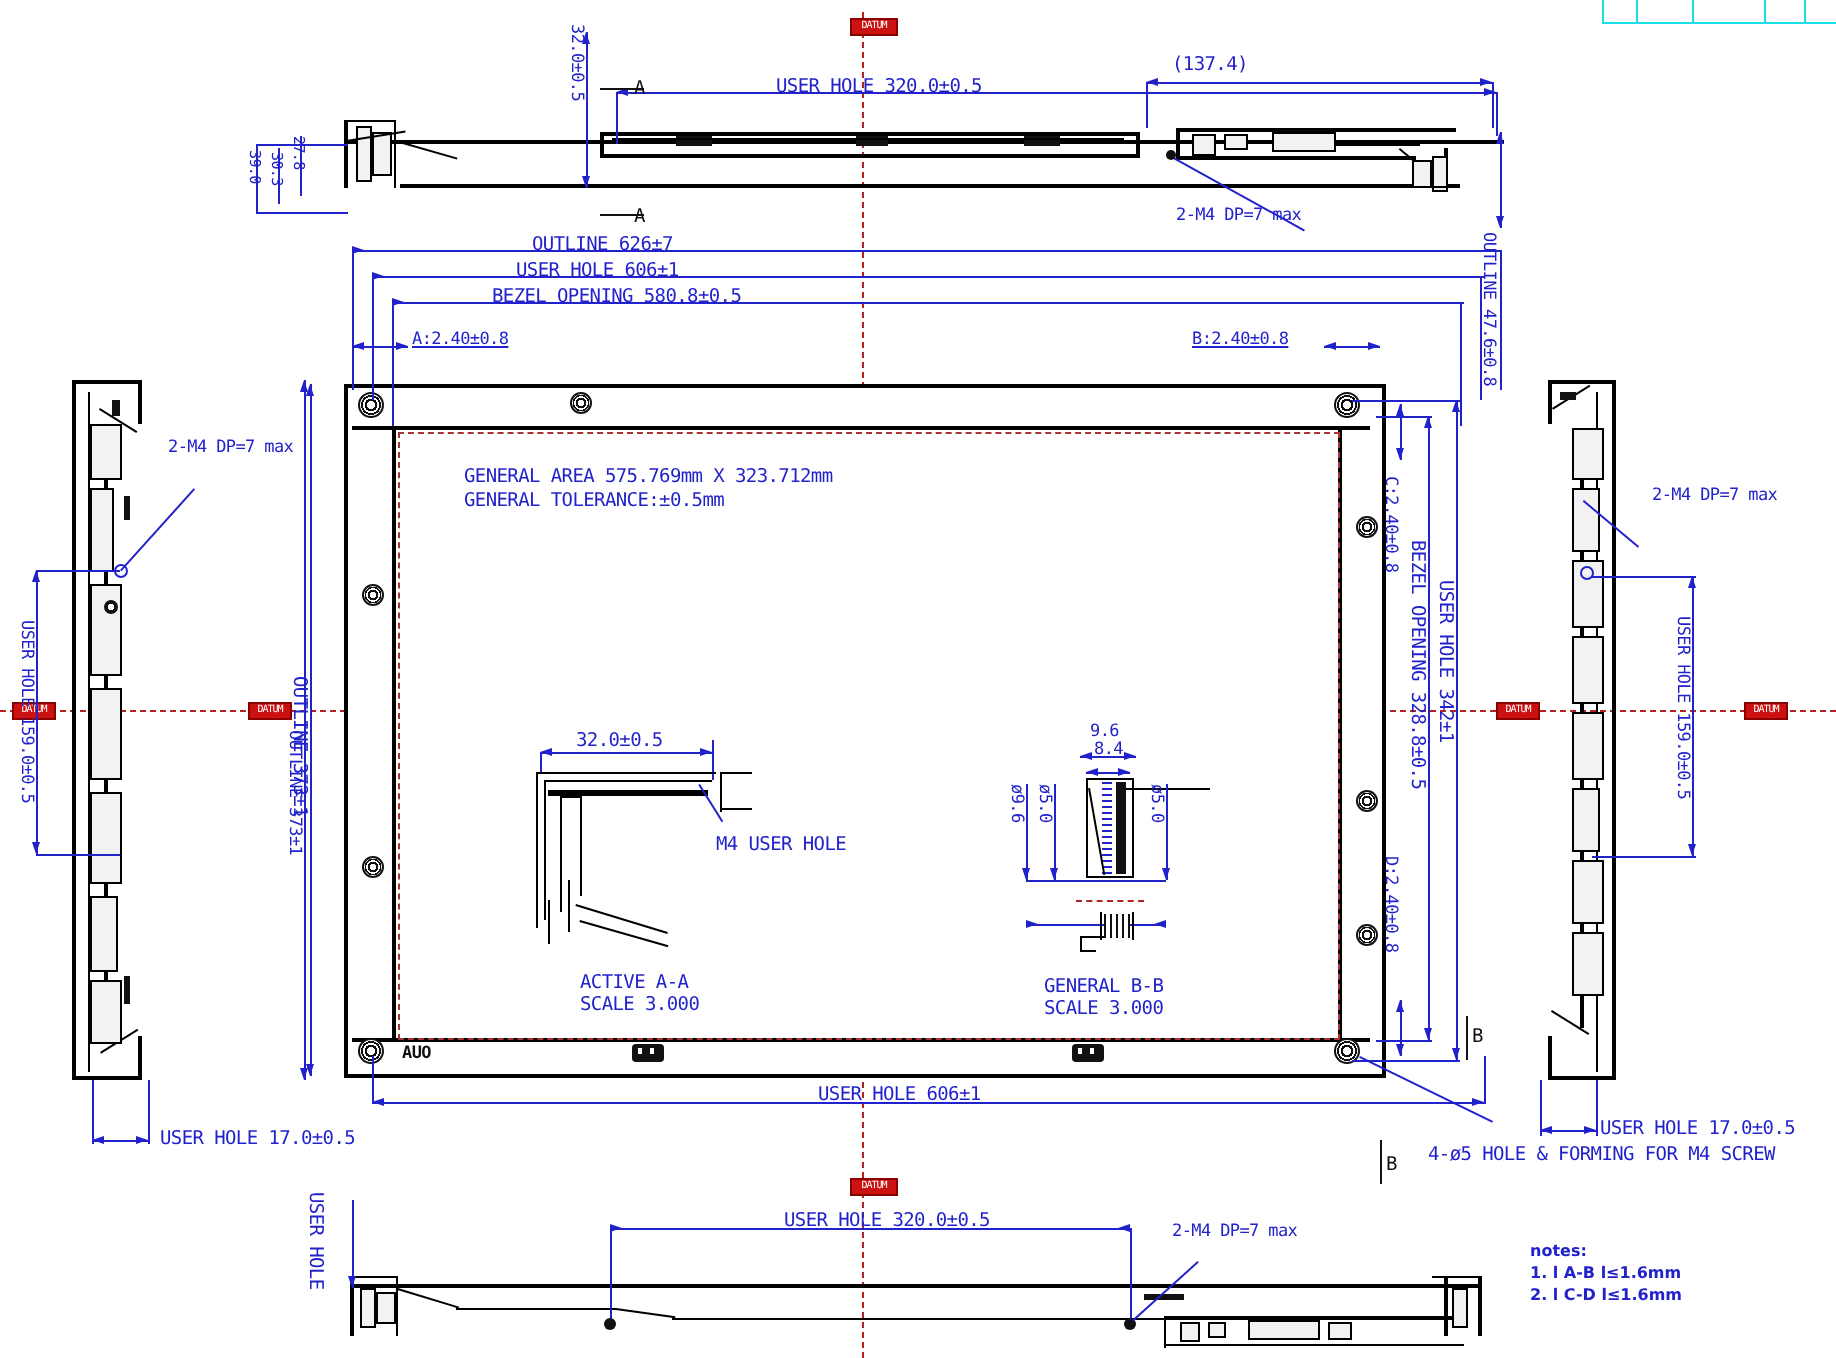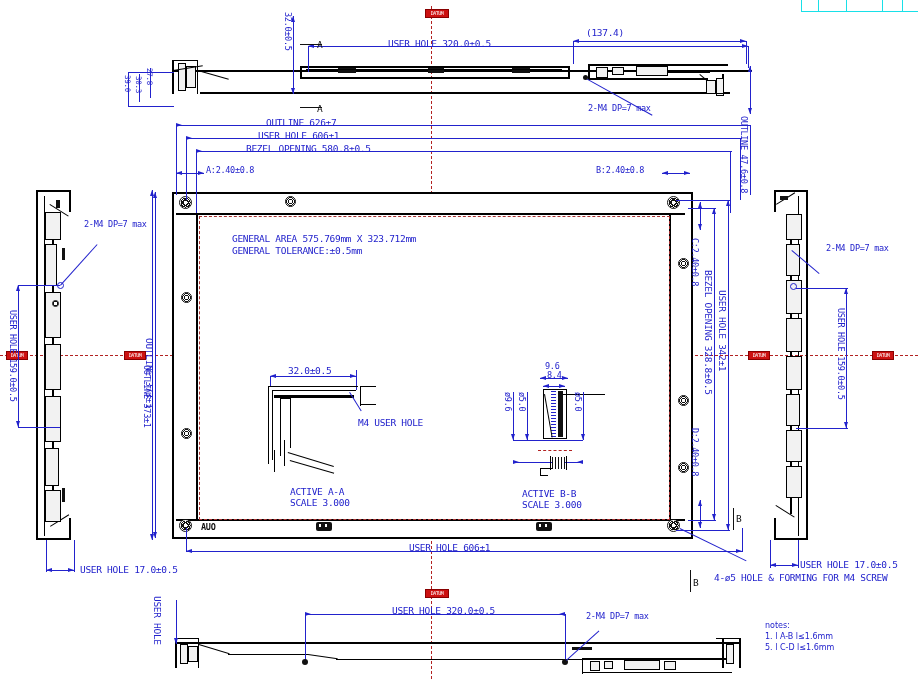--- a/index.html
+++ b/index.html
@@ -53,21 +53,21 @@
 
   .cyanbox{position:absolute;border:1px solid #18e0e8;}
   .cyanbox div{position:absolute;top:0;bottom:0;border-left:1px solid #18e0e8;}
 
   .notes{position:absolute;color:#2222cc;font-size:8px;line-height:11px;
          font-family:"DejaVu Sans","Liberation Sans",sans-serif;white-space:nowrap;}
 
   .panelbody{position:absolute;border:1.5px solid #000;background:#fff;}
   .grayfill{position:absolute;background:#f2f2f2;border:1px solid #000;}
   .blackfill{position:absolute;background:#111;}
-  .ul{}
+  .ul{text-decoration:underline;}
 </style>
 </head>
 <body>
 
 <div id="stage">
 
   <div class="rd cl-v" style="left:431px;top:6px;height:673px;"></div>
   <div class="rd cl-h" style="left:0px;top:355px;width:918px;"></div>
 
   <div class="cyanbox" style="left:801px;top:-3px;width:116px;height:13px;">
@@ -330,21 +330,21 @@
     <div class="dl dlh" style="left:513px;top:462px;width:70px;"></div>
     <div class="arrowR" style="left:513px;top:459.5px;"></div>
     <div class="arrowL" style="left:577px;top:459.5px;"></div>
     <div class="bl blv" style="left:550px;top:456px;height:14px;width:1.2px;"></div>
     <div class="bl blv" style="left:566px;top:456px;height:14px;width:1.2px;"></div>
     <div style="position:absolute;left:552px;top:457px;width:13px;height:12px;background:repeating-linear-gradient(90deg,#111 0 1px,#fff 1px 3px);"></div>
     <div class="bl" style="left:540px;top:468px;width:12px;height:1.2px;"></div>
     <div class="bl blv" style="left:540px;top:468px;height:8px;width:1.2px;"></div>
     <div class="bl blh" style="left:540px;top:475px;width:8px;height:1.2px;"></div>
 
-    <span class="txt t9" style="left:522px;top:489px;">ACTIVE  B-B</span>
+    <span class="txt t9" style="left:522px;top:489px;">GENERAL  B-B</span>
     <span class="txt t9" style="left:522px;top:500px;">SCALE  3.000</span>
   </div>
 
   <div>
     <div class="bl blv" style="left:36px;top:190px;height:350px;width:1.8px;"></div>
     <div class="bl blv" style="left:52px;top:222px;height:292px;width:1.6px;"></div>
     <div class="bl blh" style="left:36px;top:190px;width:34px;height:1.8px;"></div>
     <div class="bl blh" style="left:36px;top:538px;width:34px;height:1.8px;"></div>
     <div class="bl blv" style="left:69px;top:190px;height:22px;width:1.6px;"></div>
     <div class="bl blv" style="left:69px;top:518px;height:22px;width:1.6px;"></div>
@@ -460,19 +460,19 @@
     <div class="dl dlv" style="left:305px;top:614px;height:48px;"></div>
     <div class="dl dlv" style="left:565px;top:614px;height:48px;"></div>
     <div style="position:absolute;left:302px;top:659px;width:6px;height:6px;border-radius:50%;background:#111;"></div>
     <div style="position:absolute;left:562px;top:659px;width:6px;height:6px;border-radius:50%;background:#111;"></div>
     <span class="txt t9" style="left:392px;top:606px;">USER HOLE 320.0±0.5</span>
 
     <div class="dl" style="left:566px;top:660px;width:44px;height:1px;transform:rotate(-42deg);transform-origin:0 0;"></div>
     <span class="txt t8" style="left:586px;top:612px;">2-M4 DP=7 max</span>
   </div>
 
-  <div class="notes" style="left:765px;top:620px;">
+  <div class="notes" style="left:765px;top:620px;font-weight:bold;">
     <div>notes:</div>
     <div>1. l A-B l≤1.6mm</div>
-    <div>5. l C-D l≤1.6mm</div>
+    <div>2. l C-D l≤1.6mm</div>
   </div>
 
 </div>
 
 </body></html>

